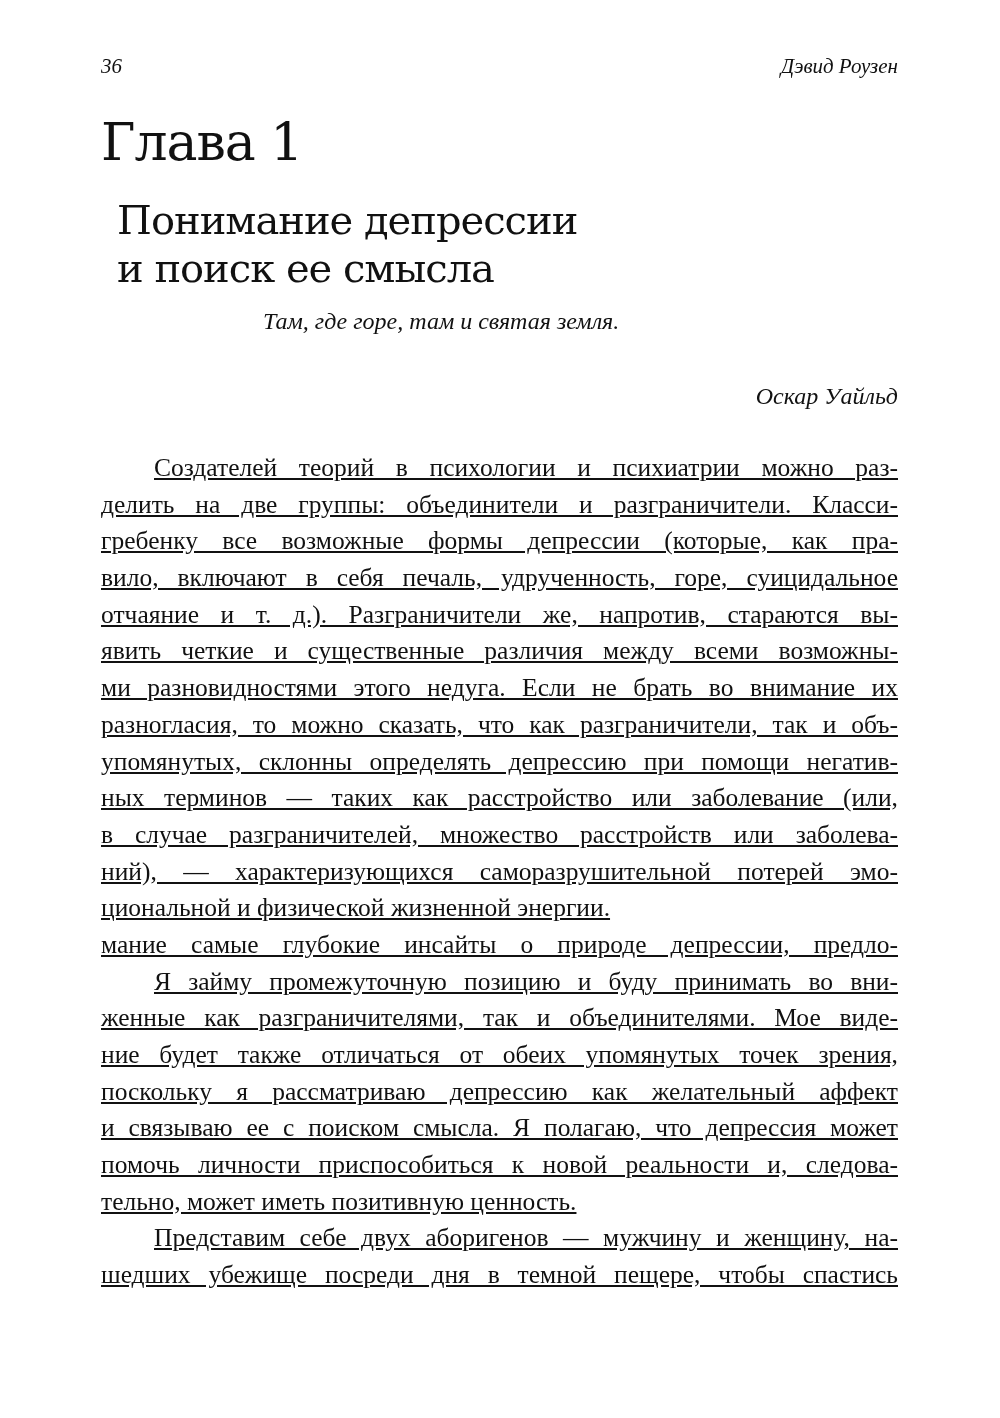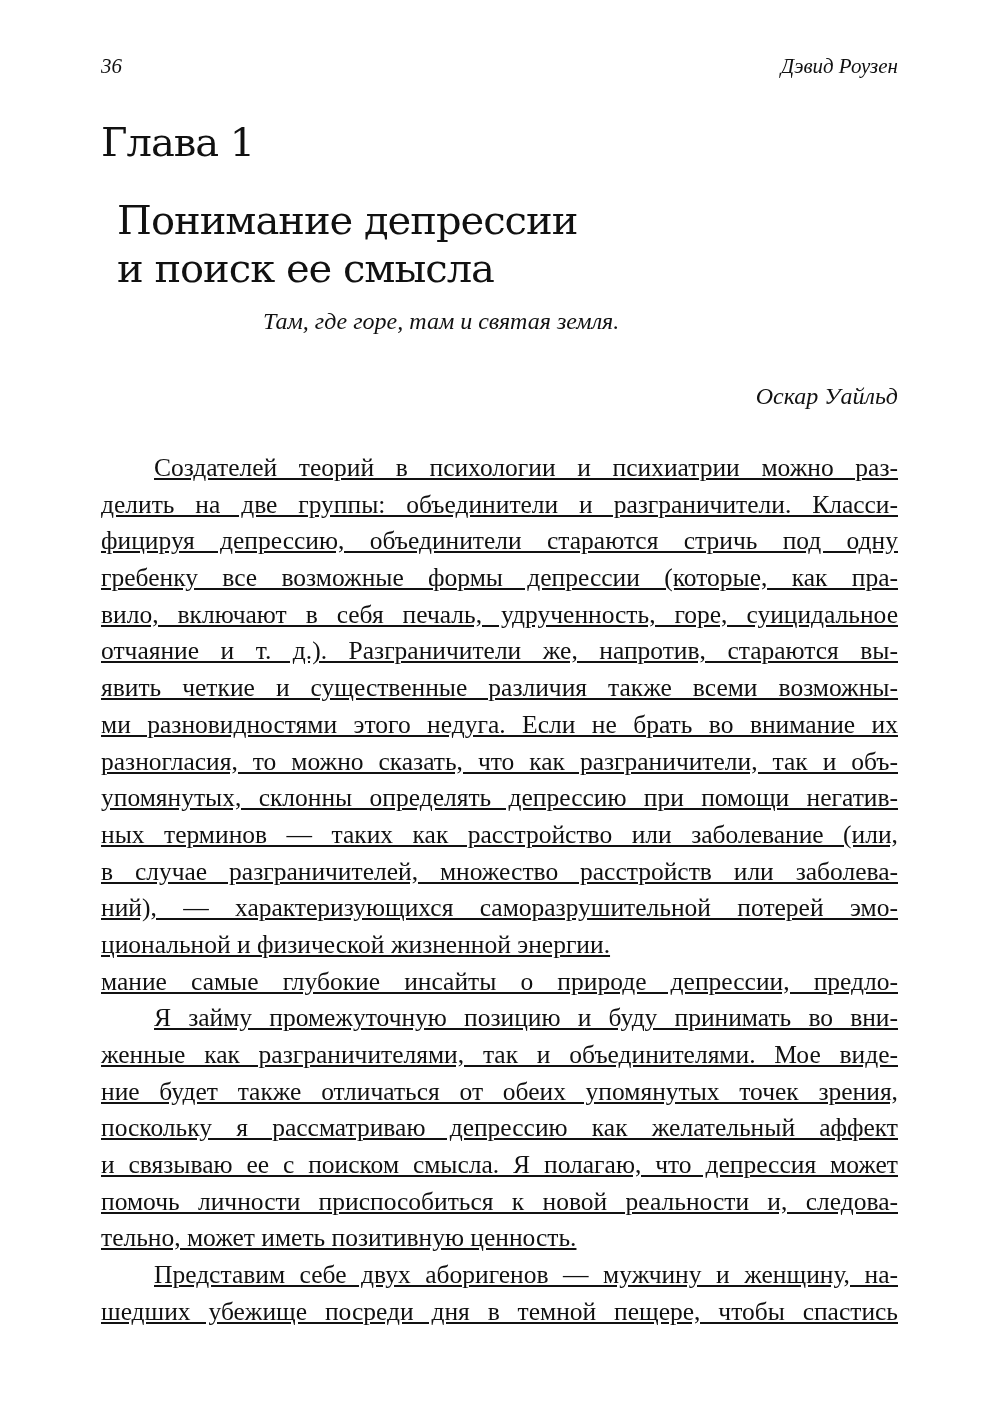--- a/index.html
+++ b/index.html
@@ -31,21 +31,21 @@
       font-size: 21px;
     }
     .running-head .page-number { position: absolute; left: 0; top: 0; }
     .running-head .author { position: absolute; right: 0; top: 0; margin-left: 28px; }
 
     .chapter-label {
       position: absolute;
       top: 114px;
       left: 0;
       font-family: "DejaVu Serif", serif;
-      font-size: 40px;
+      font-size: 52px;
       letter-spacing: -1px;
       line-height: 56px;
       white-space: nowrap;
     }
     .chapter-title {
       position: absolute;
       top: 180px;
       left: 0;
       font-family: "DejaVu Serif", serif;
       font-size: 40px;
@@ -114,25 +114,24 @@
 
   <div class="epigraph">
     <div class="quote">Там, где горе, там и святая земля.</div>
     <div class="attribution">Оскар Уайльд</div>
   </div>
 
   <div class="body-text">
     <p class="para">
       <span class="line first">Создателей теорий в психологии и психиатрии можно раз-</span>
       <span class="line">делить на две группы: объединители и разграничители. Класси-</span>
-      <span class="line">фицируя депрессию, объединители стараются стричь под одну</span>
       <span class="line">гребенку все возможные формы депрессии (которые, как пра-</span>
       <span class="line">вило, включают в себя печаль, удрученность, горе, суицидальное</span>
       <span class="line">отчаяние и т. д.). Разграничители же, напротив, стараются вы-</span>
-      <span class="line">явить четкие и существенные различия также всеми возможны-</span>
+      <span class="line">явить четкие и существенные различия между всеми возможны-</span>
       <span class="line">ми разновидностями этого недуга. Если не брать во внимание их</span>
       <span class="line">разногласия, то можно сказать, что как разграничители, так и объ-</span>
       <span class="line">упомянутых, склонны определять депрессию при помощи негатив-</span>
       <span class="line">ных терминов — таких как расстройство или заболевание (или,</span>
       <span class="line">в случае разграничителей, множество расстройств или заболева-</span>
       <span class="line">ний), — характеризующихся саморазрушительной потерей эмо-</span>
       <span class="line last">циональной и физической жизненной энергии.</span>
     </p>
     <p class="para">
       <span class="line">мание самые глубокие инсайты о природе депрессии, предло-</span>

